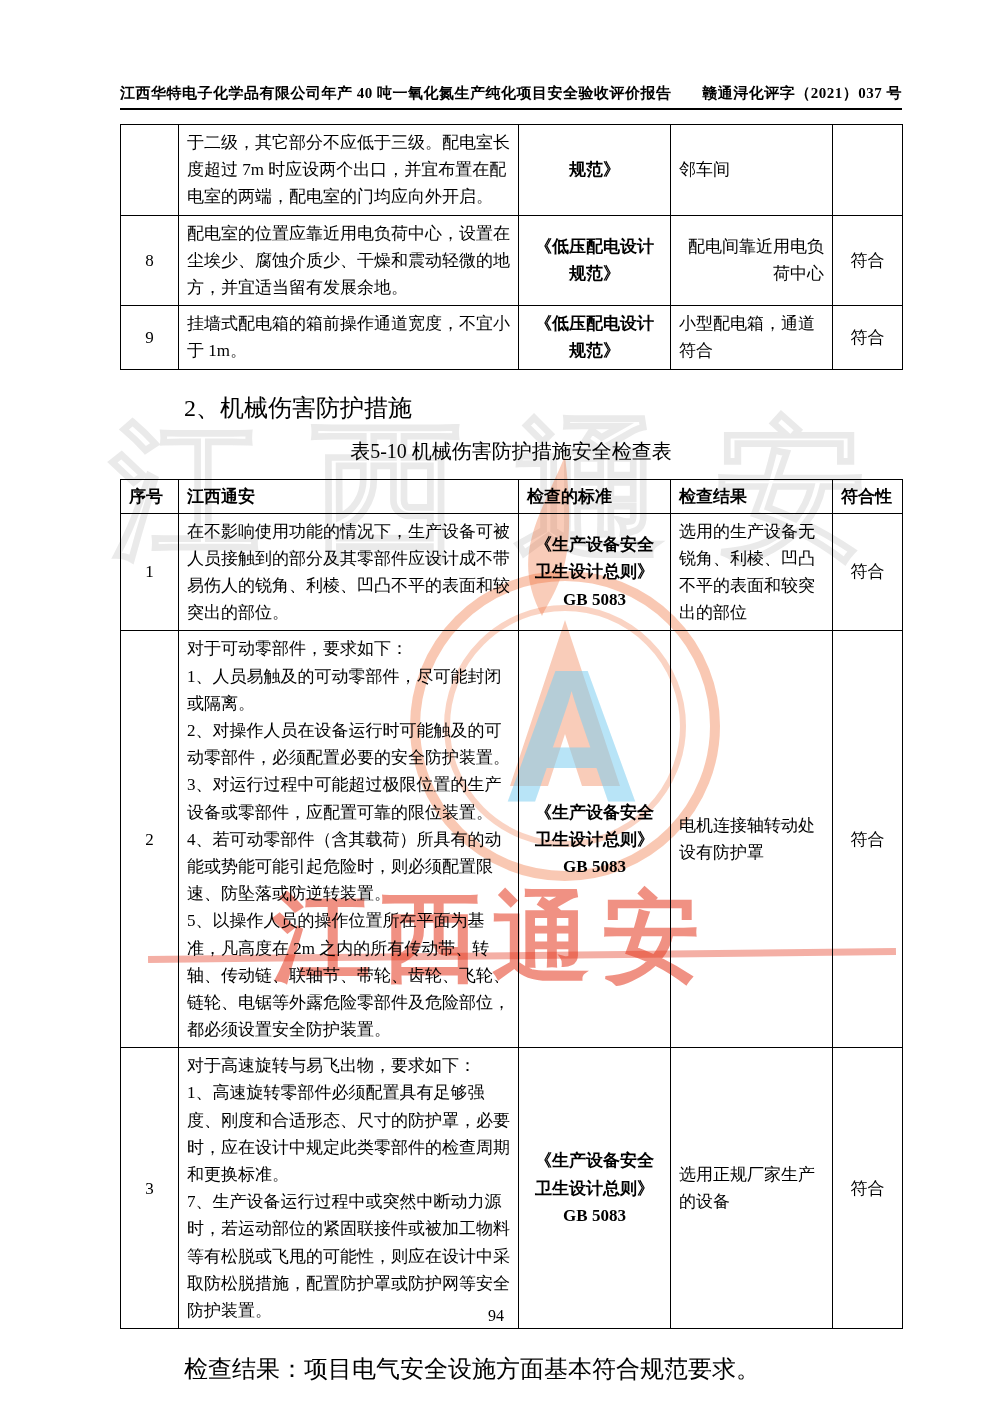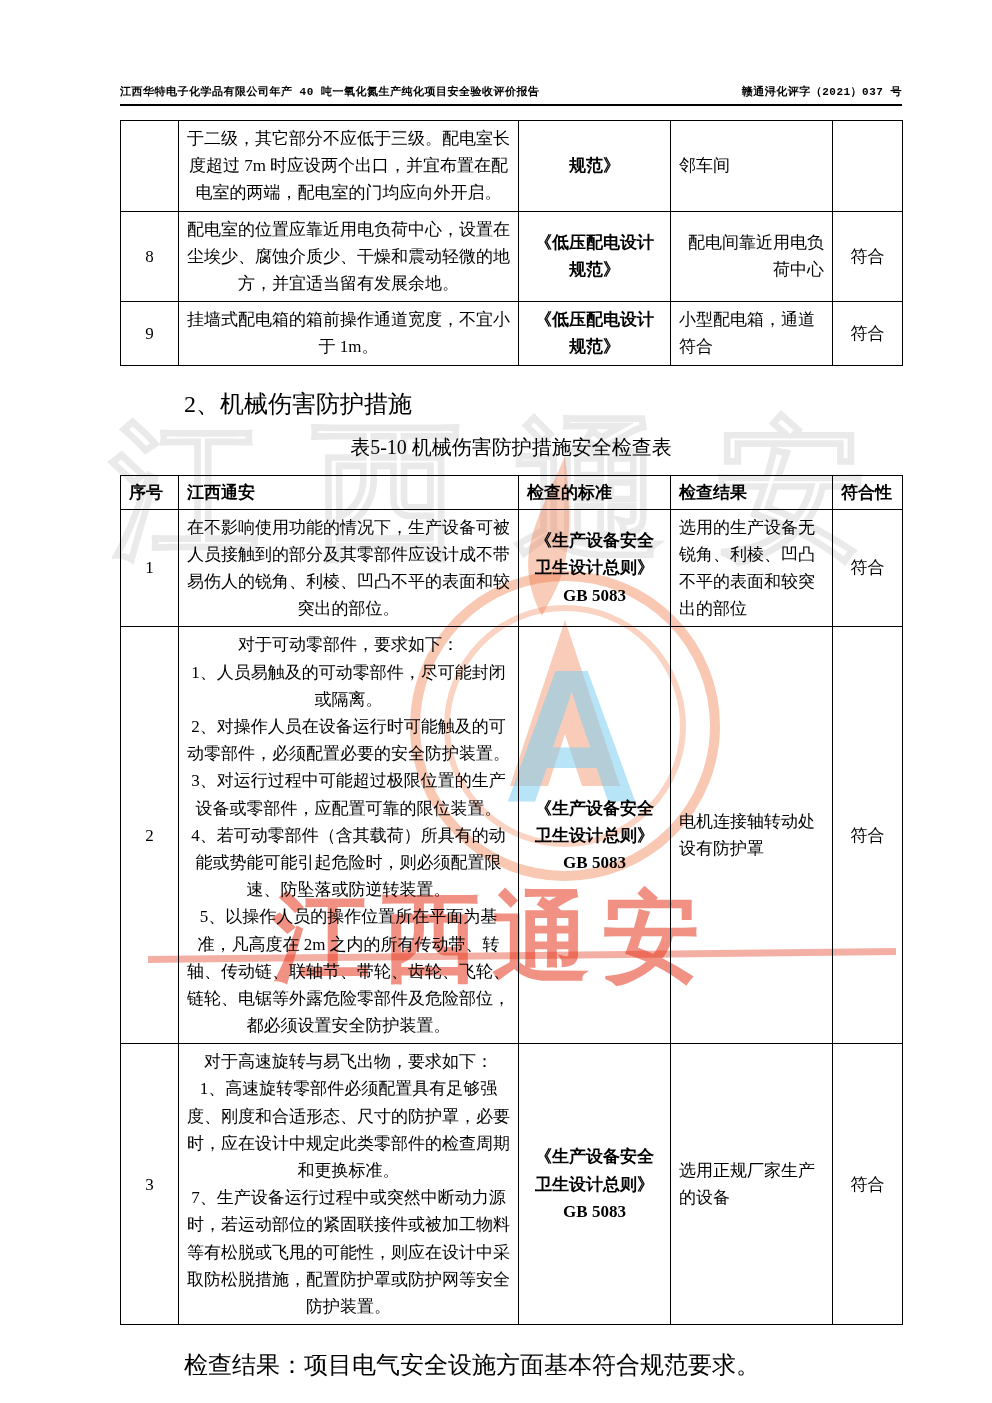--- a/index.html
+++ b/index.html
@@ -35,33 +35,33 @@
   .wm-strike {
     position:absolute; left:148px; top:952px; width:748px; height:7px;
     background:rgba(228,55,30,0.40); transform:rotate(-0.6deg);
   }
 
   
   .content { position:relative; z-index:1; padding:84px 90px 0 120px; }
 
   .doc-header {
     display:flex; justify-content:space-between; align-items:flex-end;
-    font-size:11px; font-weight:bold; letter-spacing:0.5px;
-    padding-bottom:5px; border-bottom:2px solid #000;font-family:Liberation Mono, monospace;
+    font-size:15px; font-weight:bold; letter-spacing:0.5px;
+    padding-bottom:5px; border-bottom:2px solid #000;
   }
 
   table.tbl {
     width:782px; table-layout:fixed; border-collapse:collapse;
     font-size:17px; line-height:1.6; margin-top:14px;
     background:transparent;
   }
   .tbl td, .tbl th { border:1px solid #000; padding:4px 8px; vertical-align:middle; background:transparent; }
   .tbl th { font-weight:bold; text-align:left; padding:3px 8px;margin-left:11px; }
   .td-num { text-align:center; }
-  .td-content { text-align:center; white-space:pre-line; }
+  .td-content { text-align:left; white-space:pre-line; }
   .td-standard { text-align:center;font-weight:bold; }
   .td-result { text-align:left; }
   .td-center { text-align:right; }
   .td-conform { text-align:center;font-family:Liberation Serif, serif; }
   .vtop { vertical-align:top; }
 
   .section-heading { font-size:24px; margin:22px 0 12px 64px; }
   .table-title { font-size:20px; font-weight:normal; text-align:center; margin:14px 0 2px 0; }
 
   .closing { margin-top:24px; }
@@ -183,14 +183,15 @@
       </tbody>
     </table>
 
     <div class="closing">
       <p>检查结果：项目电气安全设施方面基本符合规范要求。</p>
       <p>机械伤害防护措施方面：符合规范要求。</p>
     </div>
 
   </div>
 
+  <div class="page-number">94</div>
 
 </div>
 
 </body></html>

